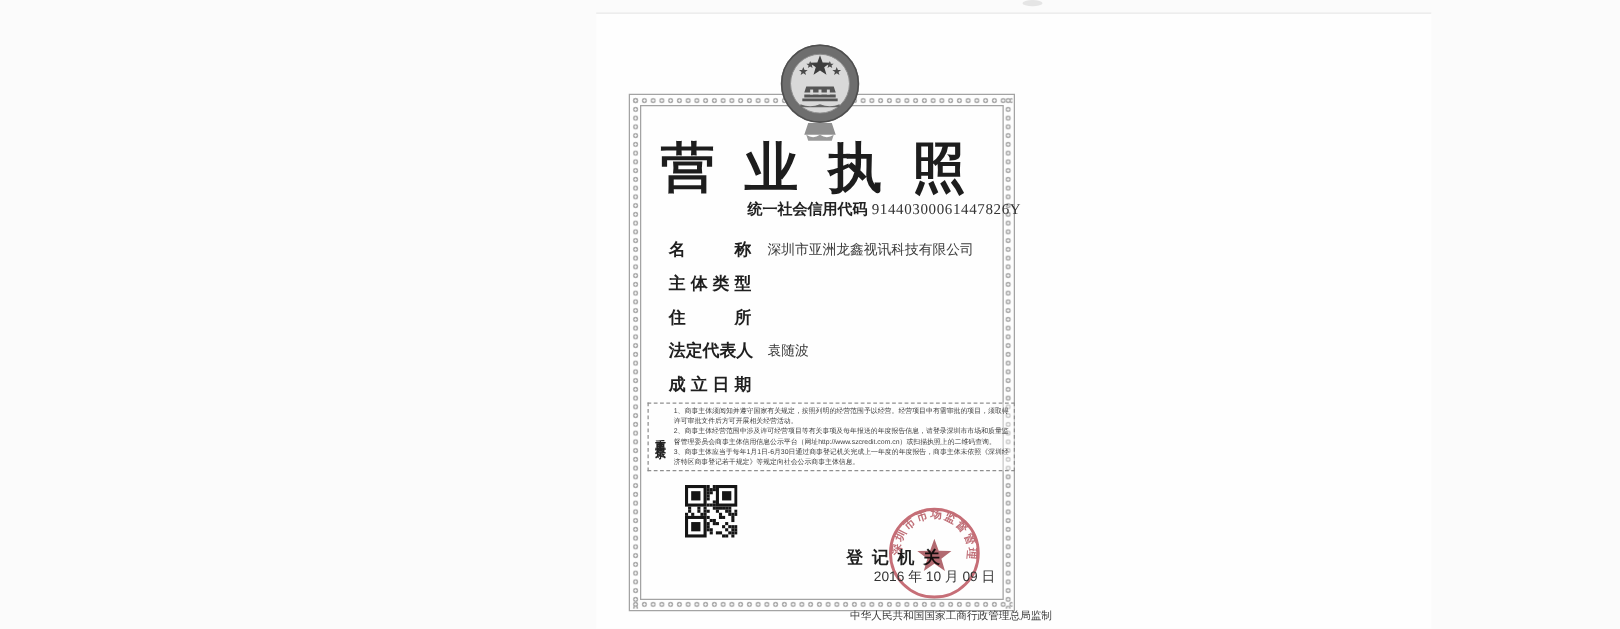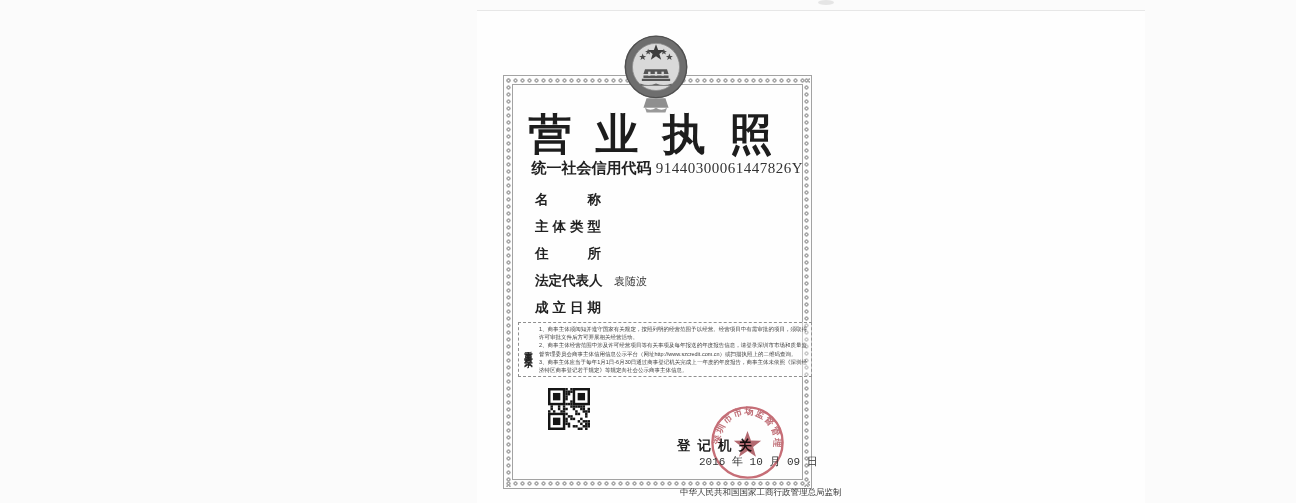--- a/index.html
+++ b/index.html
@@ -15,41 +15,41 @@
   .b-top{top:1px;left:1px;right:1px;height:7px;background-size:7px 7px;background-repeat:repeat-x;}
   .b-bottom{bottom:1px;left:1px;right:1px;height:7px;background-size:7px 7px;background-repeat:repeat-x;}
   .b-left{left:1px;top:1px;bottom:1px;width:7px;background-size:7px 7px;background-repeat:repeat-y;}
   .b-right{right:1px;top:1px;bottom:1px;width:7px;background-size:7px 7px;background-repeat:repeat-y;}
 
   .emblem{position:absolute;left:615px;top:30px;width:82px;height:88px;}
 
   .title{position:absolute;left:503px;top:106px;width:307px;text-align:center;
          font-size:43px;font-weight:900;letter-spacing:24px;padding-left:12px;box-sizing:border-box;
          color:#1d1d1d;font-family:"Liberation Serif",serif;}
-  .credit-line{position:absolute;top:159px;left:503px;width:300px;text-align:right;font-size:15px;white-space:nowrap;}
+  .credit-line{position:absolute;top:159px;left:503px;width:300px;text-align:right;font-size:12px;white-space:nowrap;padding-left:14px;}
   .credit-label{font-weight:bold;color:#222;}
   .credit-code{font-family:"Liberation Serif",serif;color:#333;letter-spacing:.5px;}
 
   .fields{position:absolute;left:535px;top:191px;width:280px;}
   .field-row{display:flex;margin-bottom:9px;align-items:flex-start;}
   .field-label{width:66px;flex:0 0 66px;font-weight:bold;font-size:13.5px;color:#1f1f1f;margin-right:13px;}
   .char-justify{display:flex;justify-content:space-between;}
   .field-value{font-size:11px;line-height:14px;color:#3a3a3a;font-family:"Liberation Serif",serif;width:200px;padding-top:2px;}
 
   .notice{position:absolute;left:518px;top:322px;width:294px;height:55px;border:1px dashed #8f8f8f;
           display:flex;align-items:center;box-sizing:border-box;background:rgba(255,255,255,.4);}
   .notice-label{writing-mode:vertical-rl;text-orientation:upright;font-size:8.5px;font-weight:bold;
                 letter-spacing:3px;color:#222;padding:2px 2px 2px 4px;flex:0 0 auto;}
   .notice-items{flex:1;padding:2px 4px 2px 2px;}
   .notice-item{font-size:5.5px;line-height:8.3px;color:#3c3c3c;text-align:justify;}
 
   .qr{position:absolute;left:548px;top:387px;width:42px;height:44px;}
 
   .reg-label{position:absolute;left:645px;top:437px;font-size:13.5px;font-weight:bold;letter-spacing:7px;color:#1f1f1f;white-space:nowrap;margin-left:32px;}
-  .reg-date{position:absolute;left:699px;top:454px;font-size:11px;color:#333;font-family:Liberation Mono, monospace;white-space:nowrap;}
+  .reg-date{position:absolute;left:699px;top:454px;font-size:11px;color:#333;font-family:Liberation Sans, sans-serif;white-space:nowrap;}
   .seal{position:absolute;left:709px;top:404px;width:77px;height:77px;opacity:.88;mix-blend-mode:multiply;}
 
   .footer{position:absolute;left:680px;top:487px;width:160px;text-align:center;font-size:8.5px;color:#3a3a3a;white-space:nowrap;font-family:"Liberation Serif",serif;}
 </style>
 </head>
 <body>
 
 <div class="canvas">
   <div class="paper"></div>
   <div class="smudge"></div>
@@ -88,20 +88,21 @@
     <span> </span>
     <span class="credit-code">91440300061447826Y</span>
   </div>
 
   <div class="fields">
     <div class="field-row">
       <div class="field-label char-justify">
           <span>名</span>
           <span>称</span>
         </div>
+      <div class="field-value">深圳市亚洲龙鑫视讯科技有限公司</div>
     </div>
     <div class="field-row">
       <div class="field-label char-justify">
           <span>主</span>
           <span>体</span>
           <span>类</span>
           <span>型</span>
         </div>
     </div>
     <div class="field-row">

